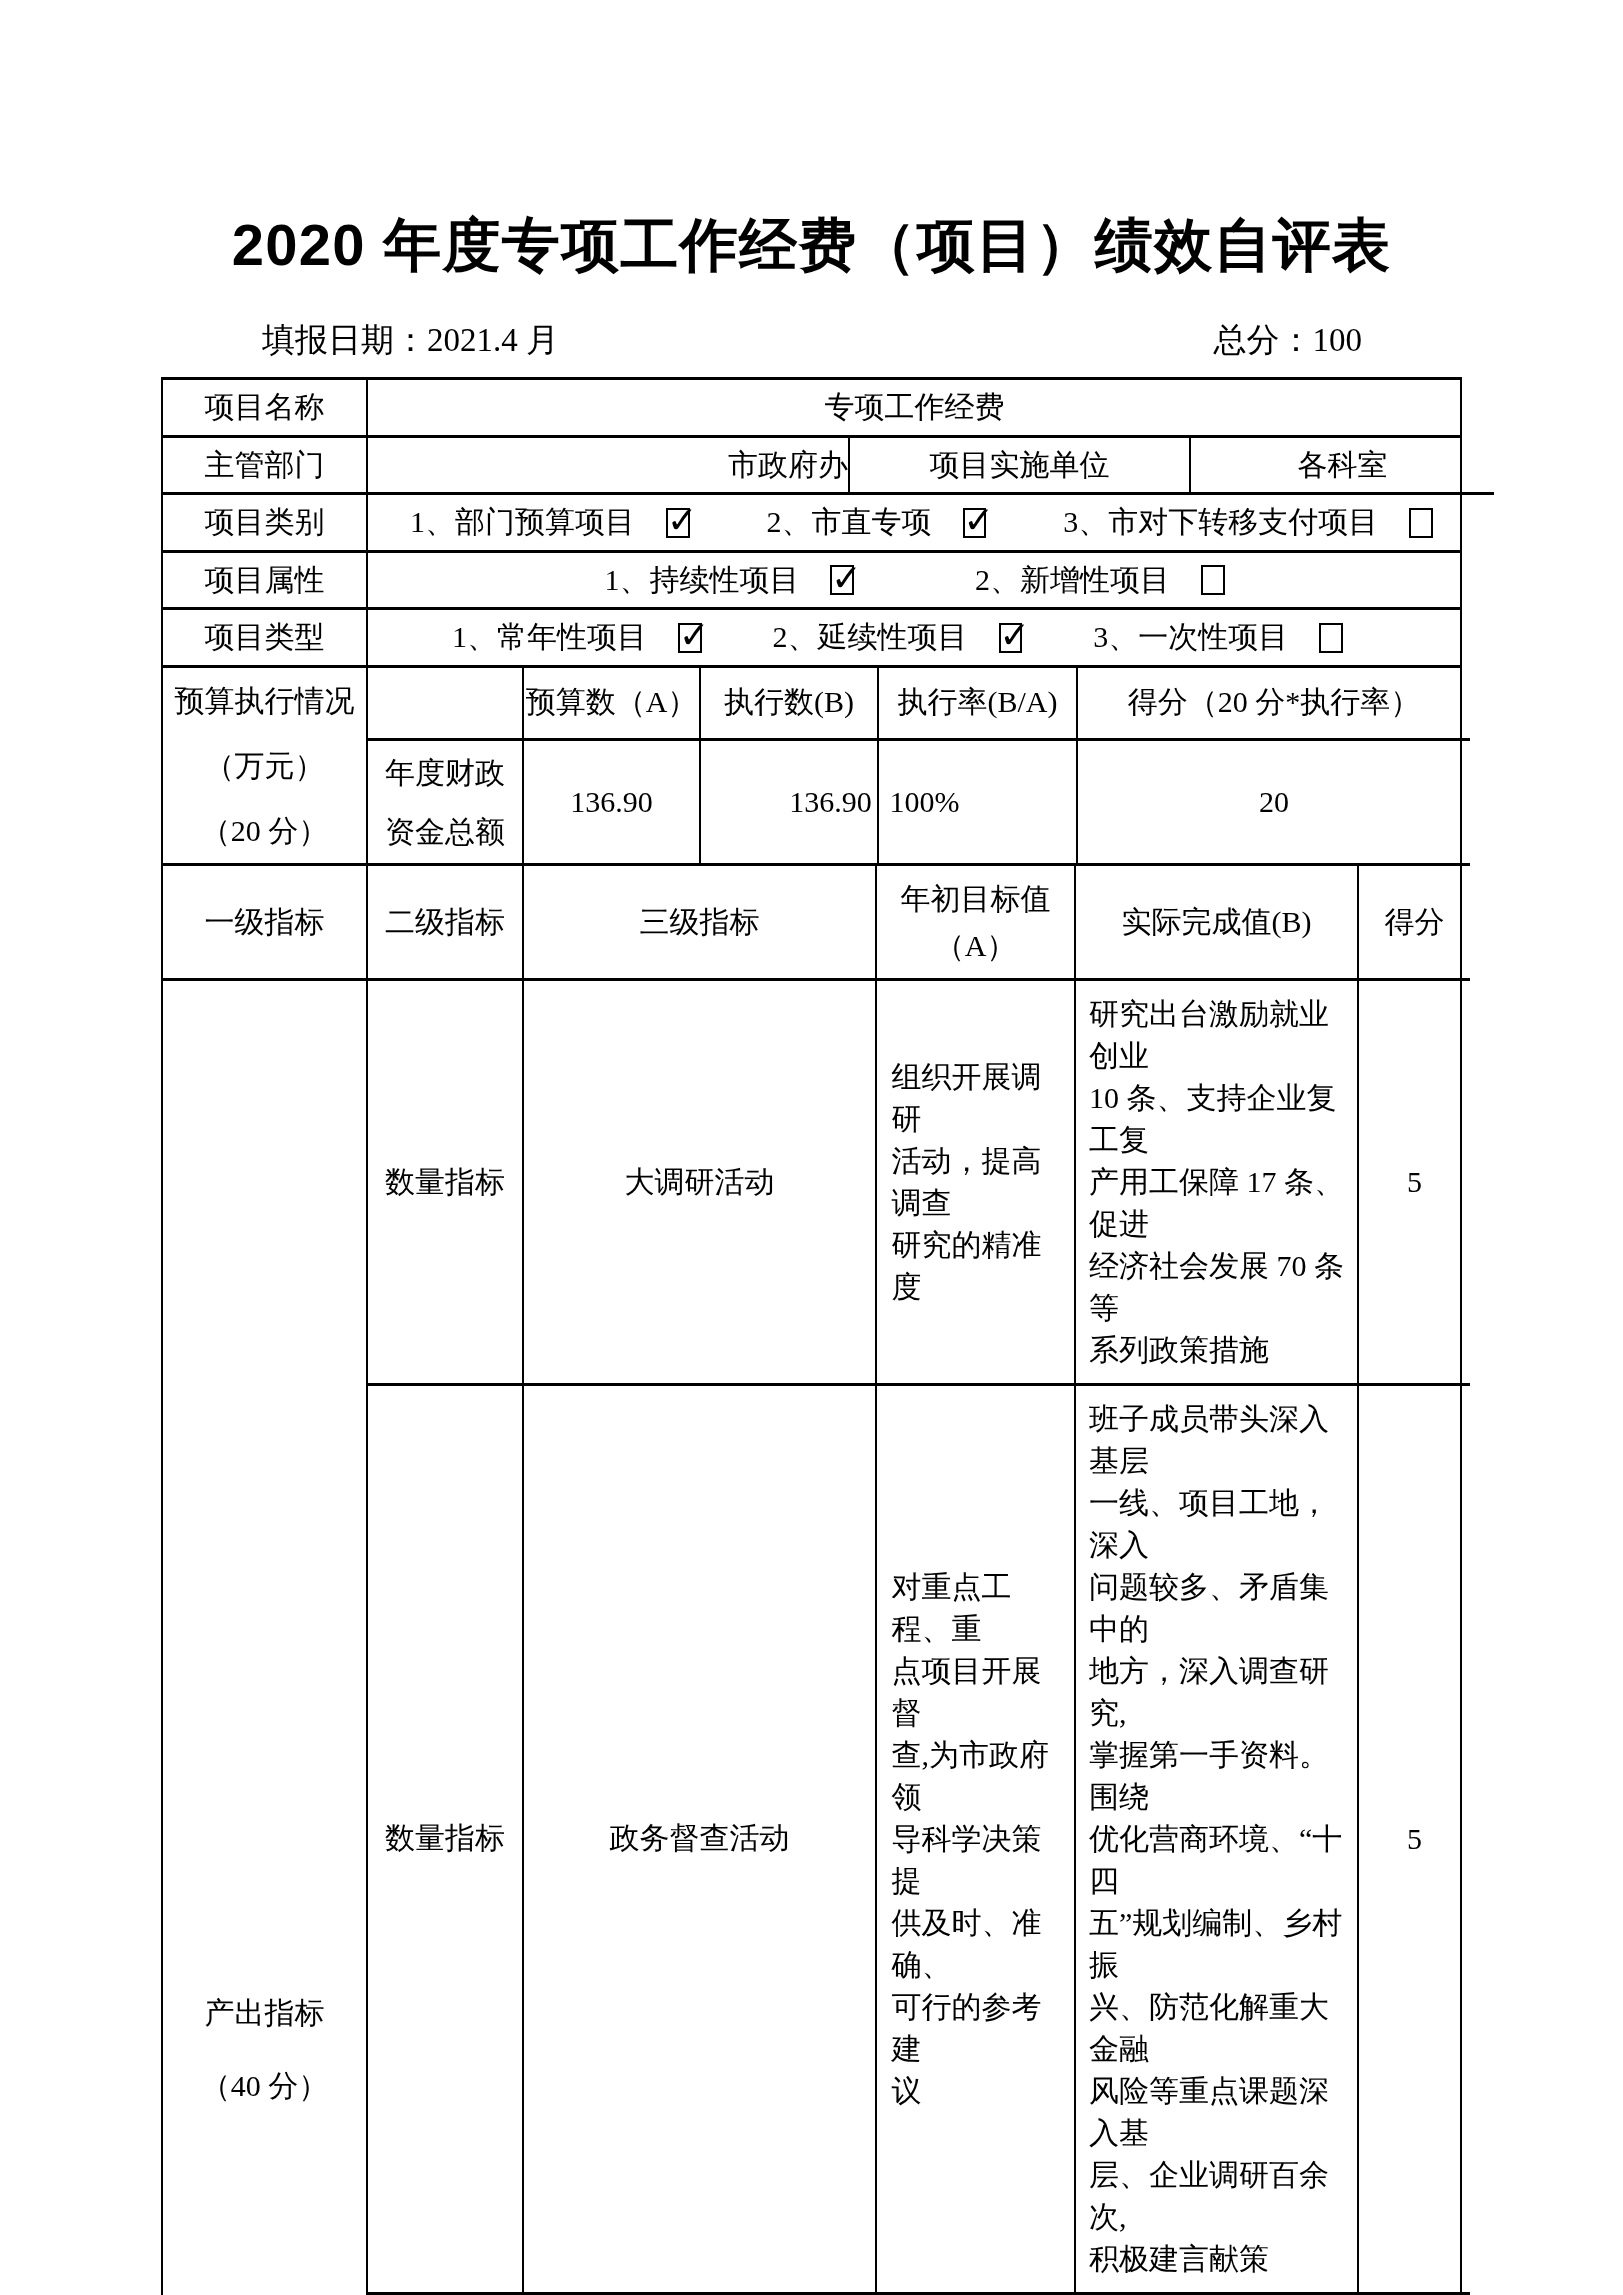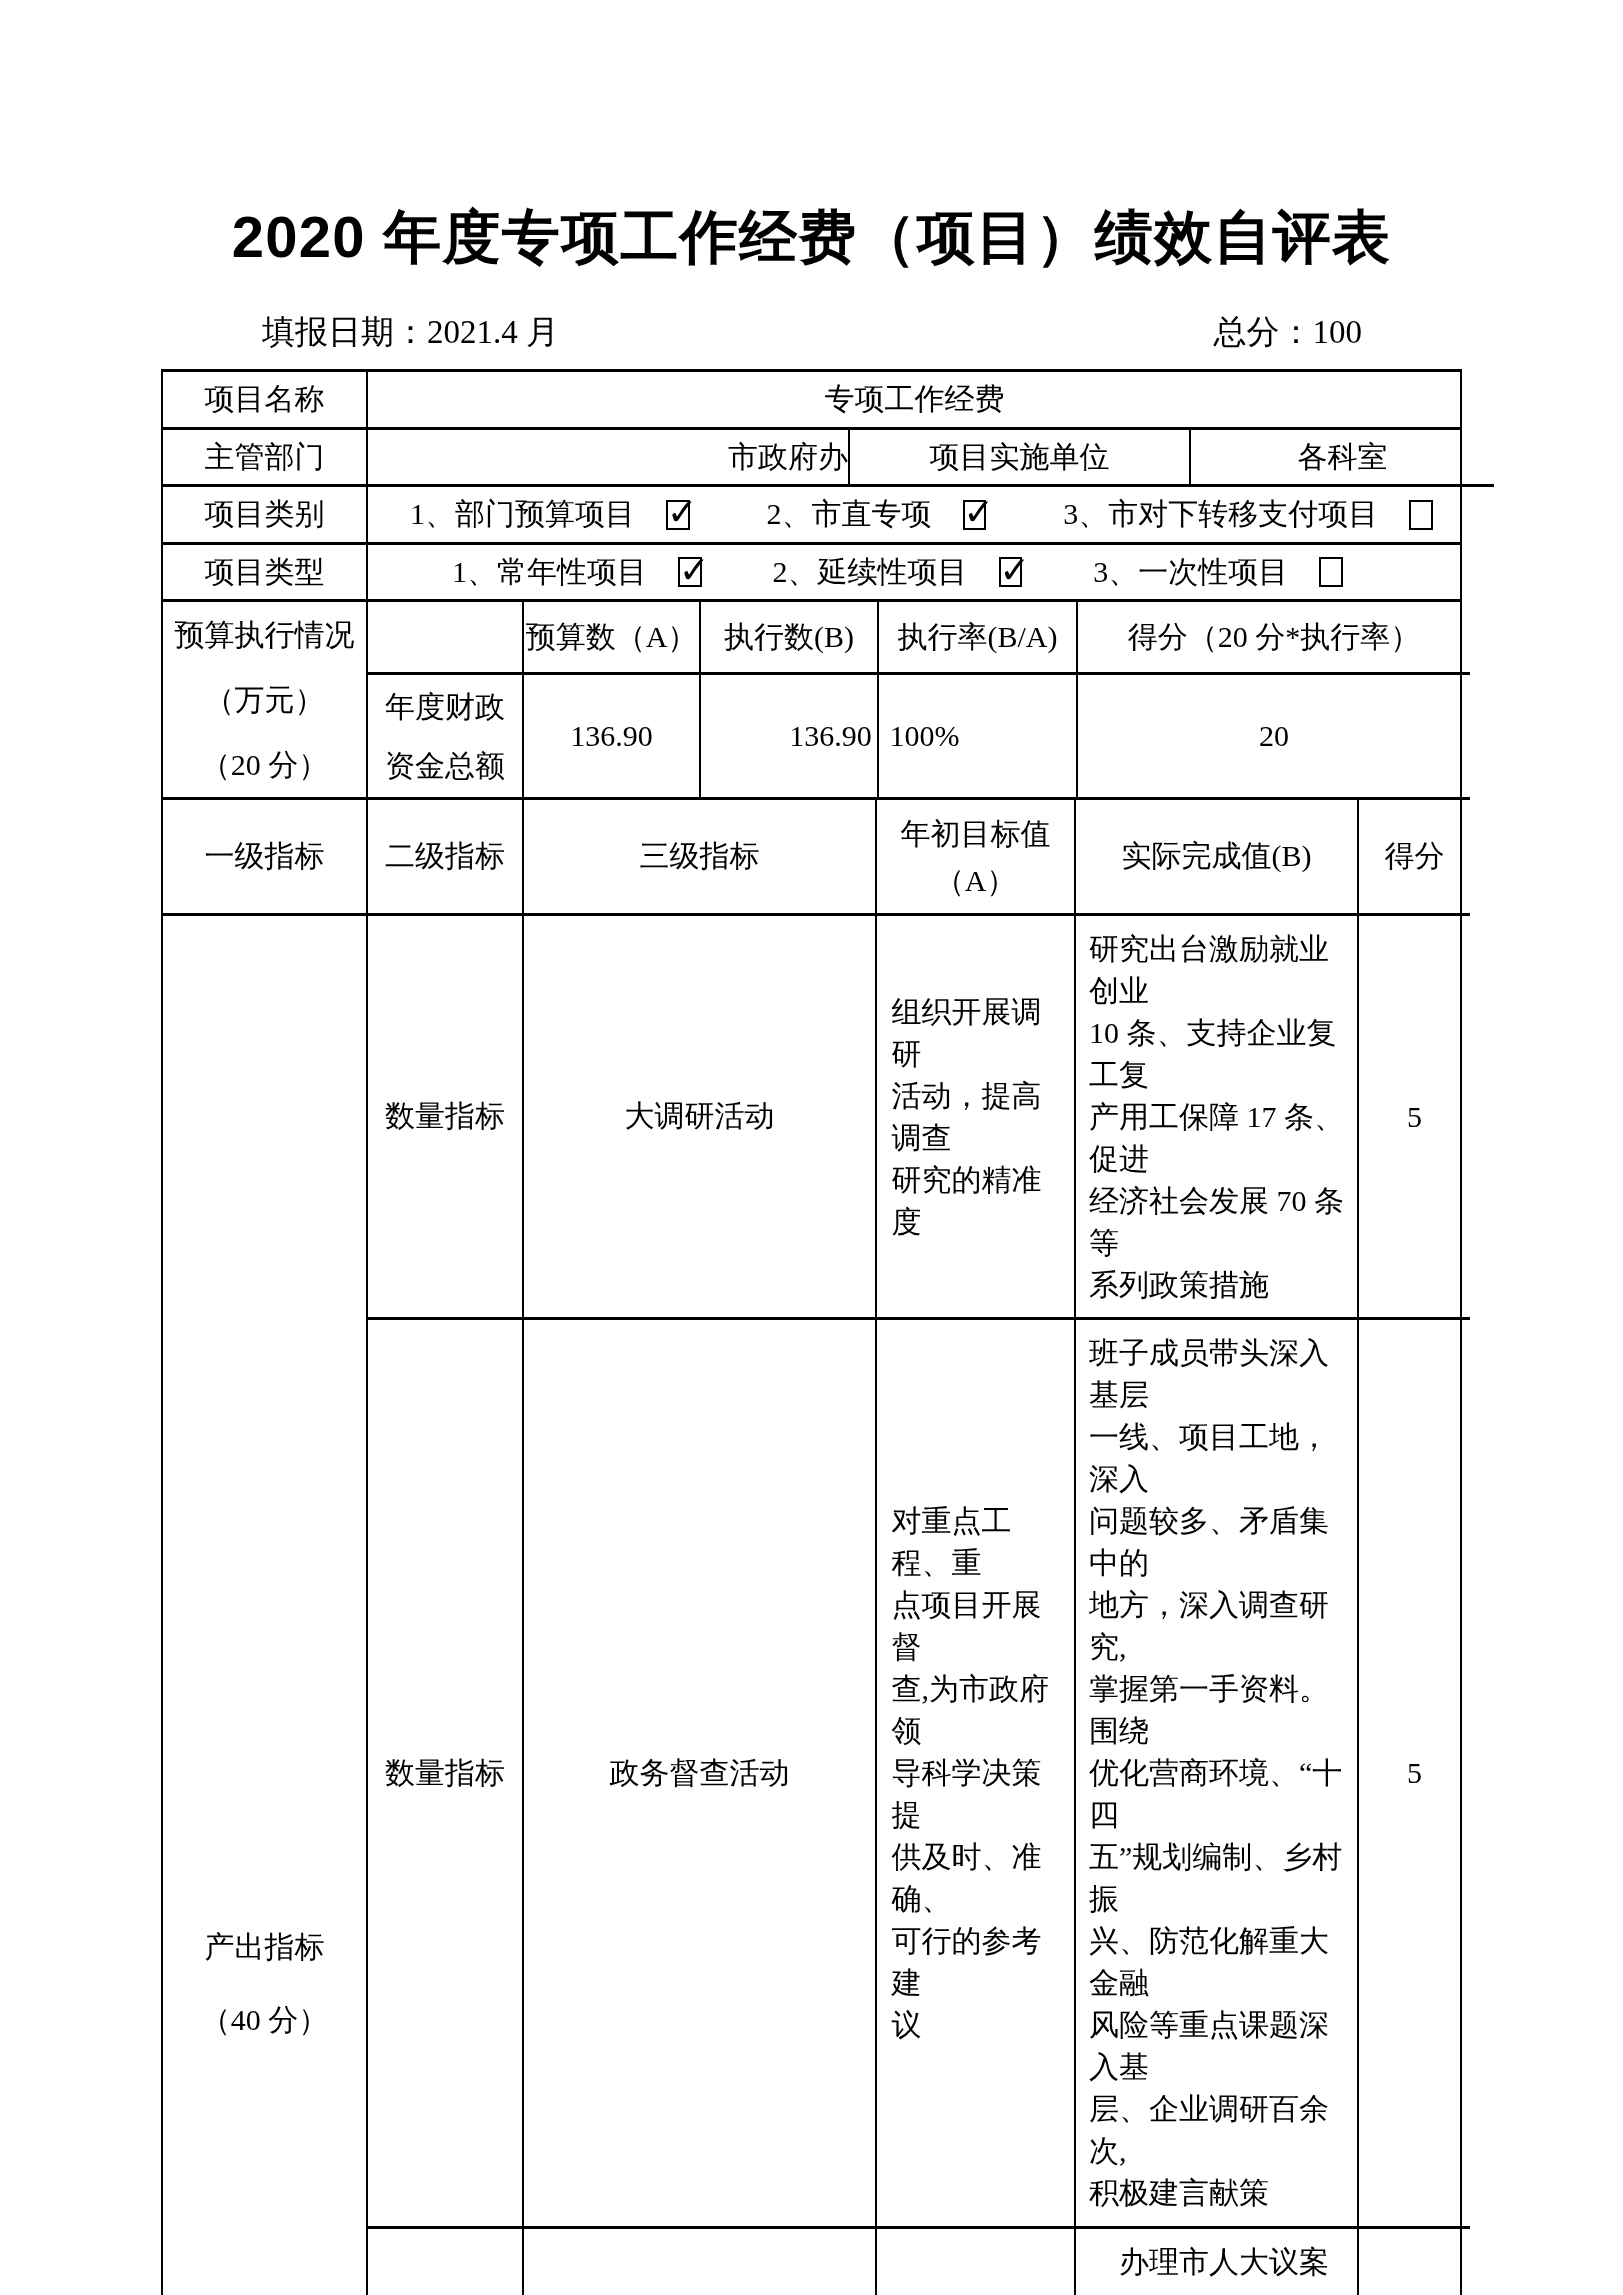--- a/index.html
+++ b/index.html
@@ -12,21 +12,21 @@
     box-sizing: border-box;
     padding-top: 204px;
   }
   .title {
     text-align: center;
     font-family: "Liberation Sans", "DejaVu Sans", sans-serif;
     font-weight: 700;
     font-size: 58px;
     line-height: 1;
     letter-spacing: 1.3px;
-    margin: 4px auto;
+    margin: 12px auto;
   }
   .subline {
     width: 1297px;
     margin: 44px auto 14.4px auto;
     padding: 0 98px 0 99px;
     box-sizing: border-box;
     display: flex;
     justify-content: space-between;
     font-size: 33px;
   }
@@ -157,20 +157,39 @@
           <span class="opt">
             <span>3、市对下转移支付项目</span>
             <span class="cb"></span>
           </span>
         </div>
       </td>
     </tr>
   </tbody>
     </table>
 
+  <table>
+    <tbody>
+        <tr class="h85">
+      <td class="w311">项目属性</td>
+      <td class="w1671 noR">
+        <div class="optrow attr">
+          <span class="opt">
+            <span>1、持续性项目</span>
+            <span class="cb checked"></span>
+          </span>
+          <span class="opt">
+            <span>2、新增性项目</span>
+            <span class="cb"></span>
+          </span>
+        </div>
+      </td>
+    </tr>
+  </tbody>
+    </table>
 
   <table>
     <tbody>
         <tr class="h85">
       <td class="w311">项目类型</td>
       <td class="w1671 noR">
         <div class="optrow typ">
           <span class="opt">
             <span>1、常年性项目</span>
             <span class="cb checked"></span>

